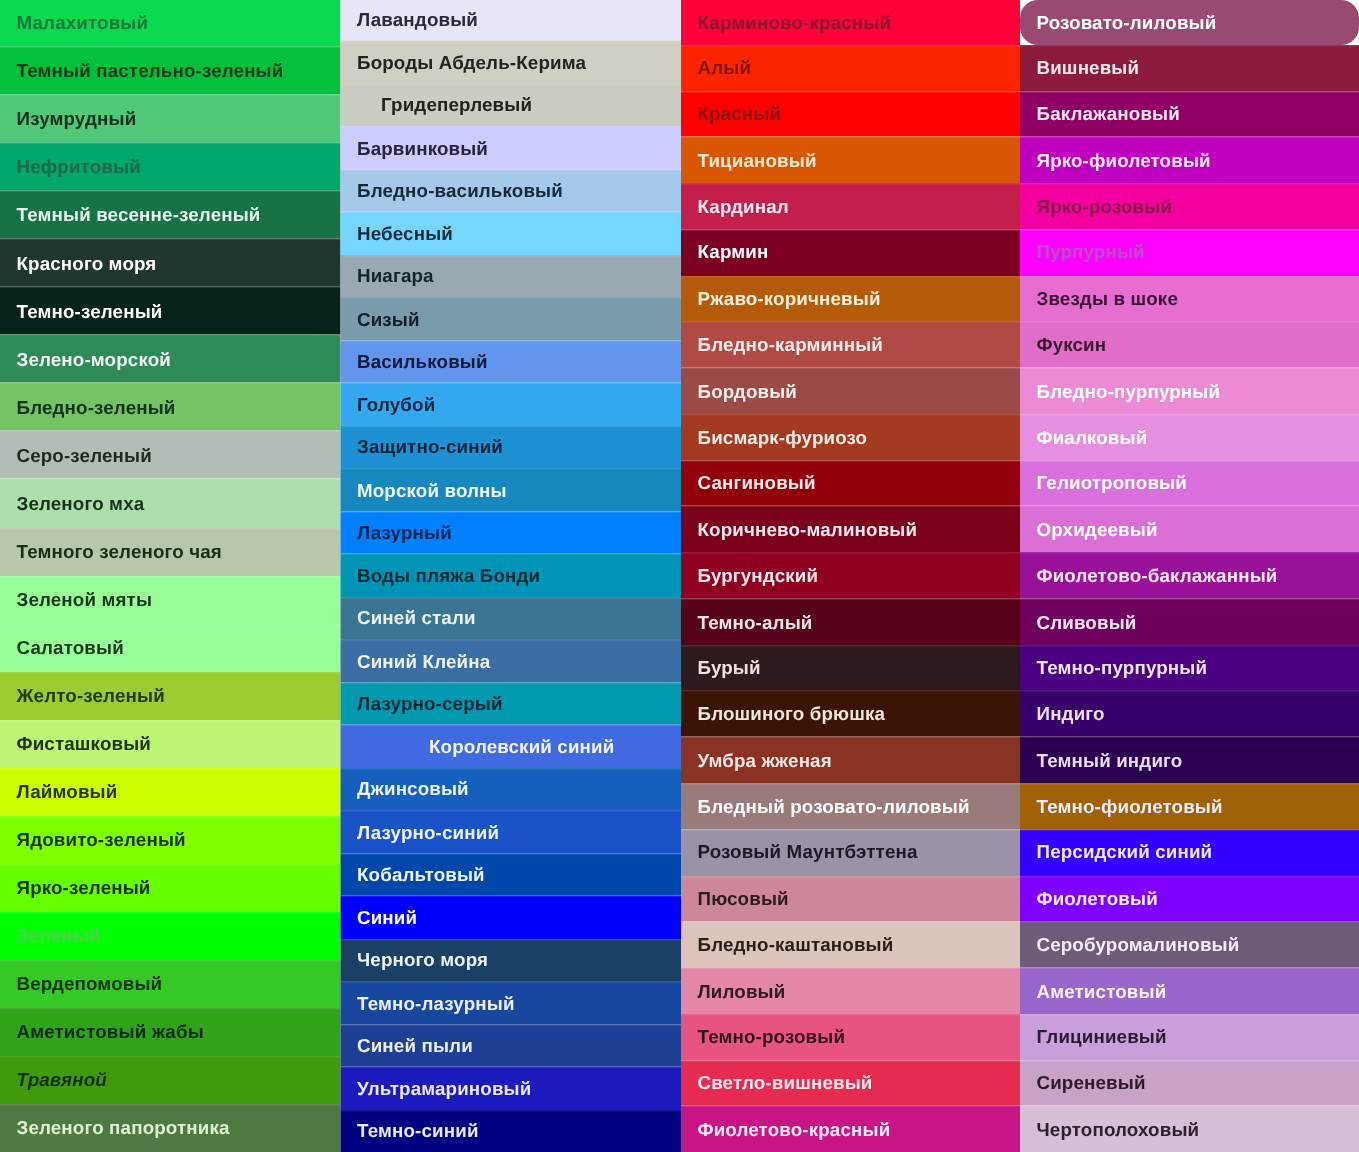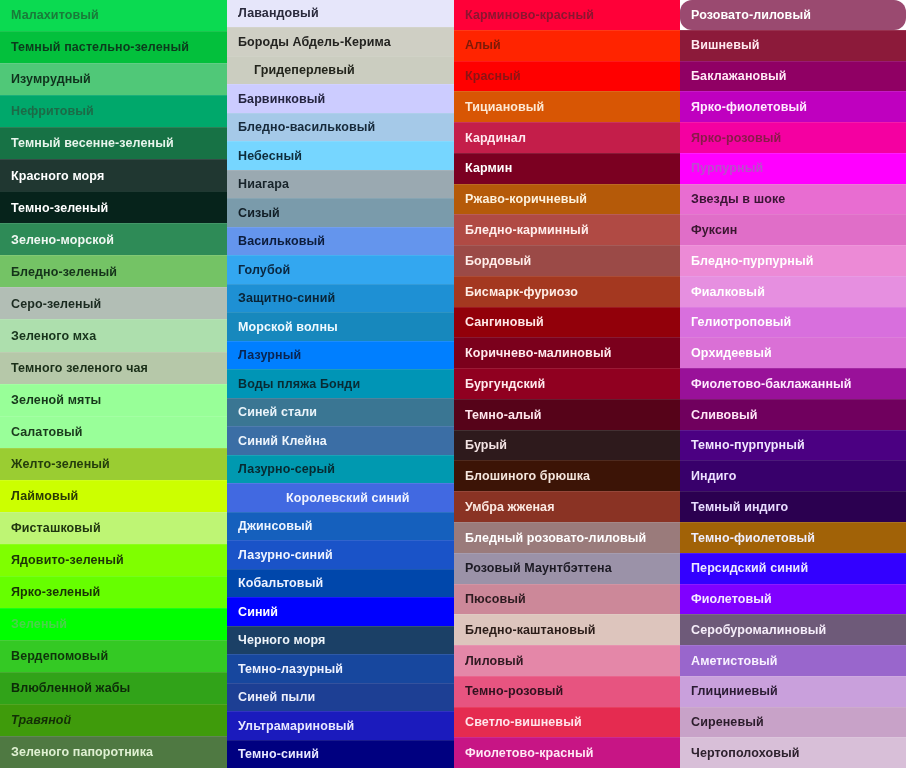--- a/index.html
+++ b/index.html
@@ -89,40 +89,40 @@
       </div>
       <div class="swatch sep-top" style="background: rgb(152, 255, 152);">
         <span class="swatch-label" style="color: rgb(22, 55, 26);">Зеленой мяты</span>
       </div>
       <div class="swatch sep-top" style="background: rgb(153, 255, 153);">
         <span class="swatch-label" style="color: rgb(26, 58, 28);">Салатовый</span>
       </div>
       <div class="swatch sep-top" style="background: rgb(154, 205, 50);">
         <span class="swatch-label" style="color: rgb(36, 61, 12);">Желто-зеленый</span>
       </div>
+      <div class="swatch sep-top" style="background: rgb(190, 245, 116);">
+        <span class="swatch-label" style="color: rgb(32, 54, 15);">Фисташковый</span>
+      </div>
       <div class="swatch sep-top" style="background: rgb(204, 255, 0);">
         <span class="swatch-label" style="color: rgb(42, 58, 5);">Лаймовый</span>
       </div>
-      <div class="swatch sep-top" style="background: rgb(190, 245, 116);">
-        <span class="swatch-label" style="color: rgb(32, 54, 15);">Фисташковый</span>
-      </div>
       <div class="swatch sep-top" style="background: rgb(127, 255, 0);">
         <span class="swatch-label" style="color: rgb(28, 53, 8);">Ядовито-зеленый</span>
       </div>
       <div class="swatch sep-top" style="background: rgb(102, 255, 0);">
         <span class="swatch-label" style="color: rgb(24, 50, 5);">Ярко-зеленый</span>
       </div>
       <div class="swatch sep-top" style="background: rgb(0, 255, 0);">
         <span class="swatch-label" style="color: rgb(75, 209, 75);">Зеленый</span>
       </div>
       <div class="swatch sep-top" style="background: rgb(52, 201, 36);">
         <span class="swatch-label" style="color: rgb(15, 51, 11);">Вердепомовый</span>
       </div>
       <div class="swatch sep-top" style="background: rgb(49, 163, 25);">
-        <span class="swatch-label" style="color: rgb(12, 43, 8);">Влюбленной жабы</span>
+        <span class="swatch-label" style="color: rgb(12, 43, 8);">Аметистовый жабы</span>
       </div>
       <div class="swatch sep-top" style="background: rgb(63, 155, 11); font-style: italic;">
         <span class="swatch-label" style="color: rgb(19, 47, 6);">Травяной</span>
       </div>
       <div class="swatch sep-top" style="background: rgb(79, 121, 66);">
         <span class="swatch-label" style="color: rgb(223, 240, 210);">Зеленого папоротника</span>
       </div>
     </div>
   <div class="palette-column">
       <div class="swatch" style="background: rgb(230, 230, 250);">

